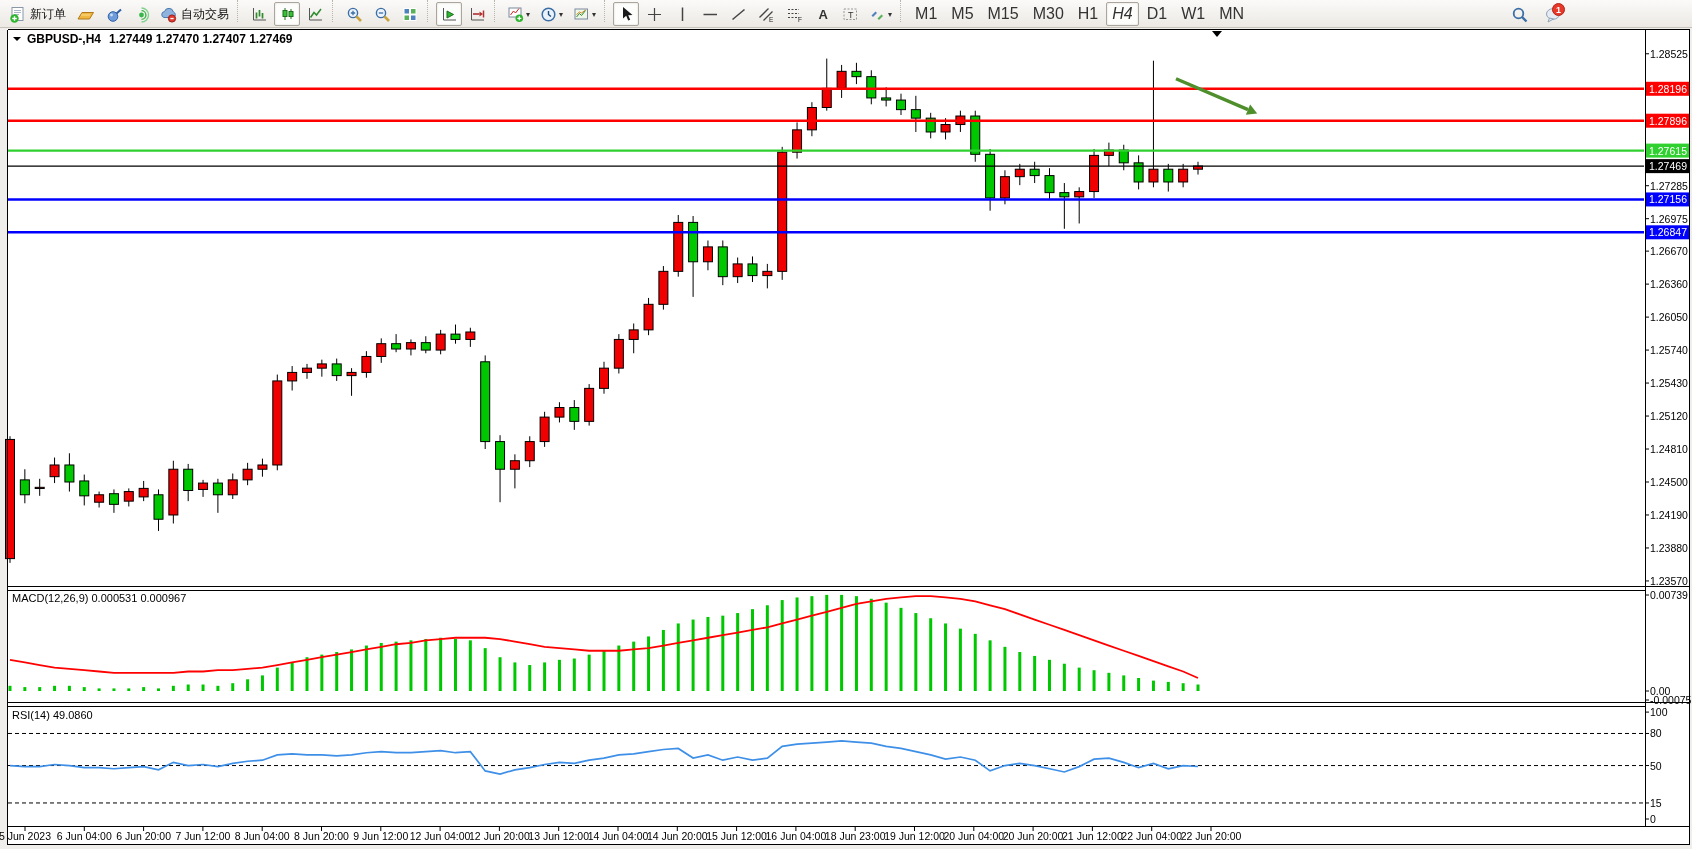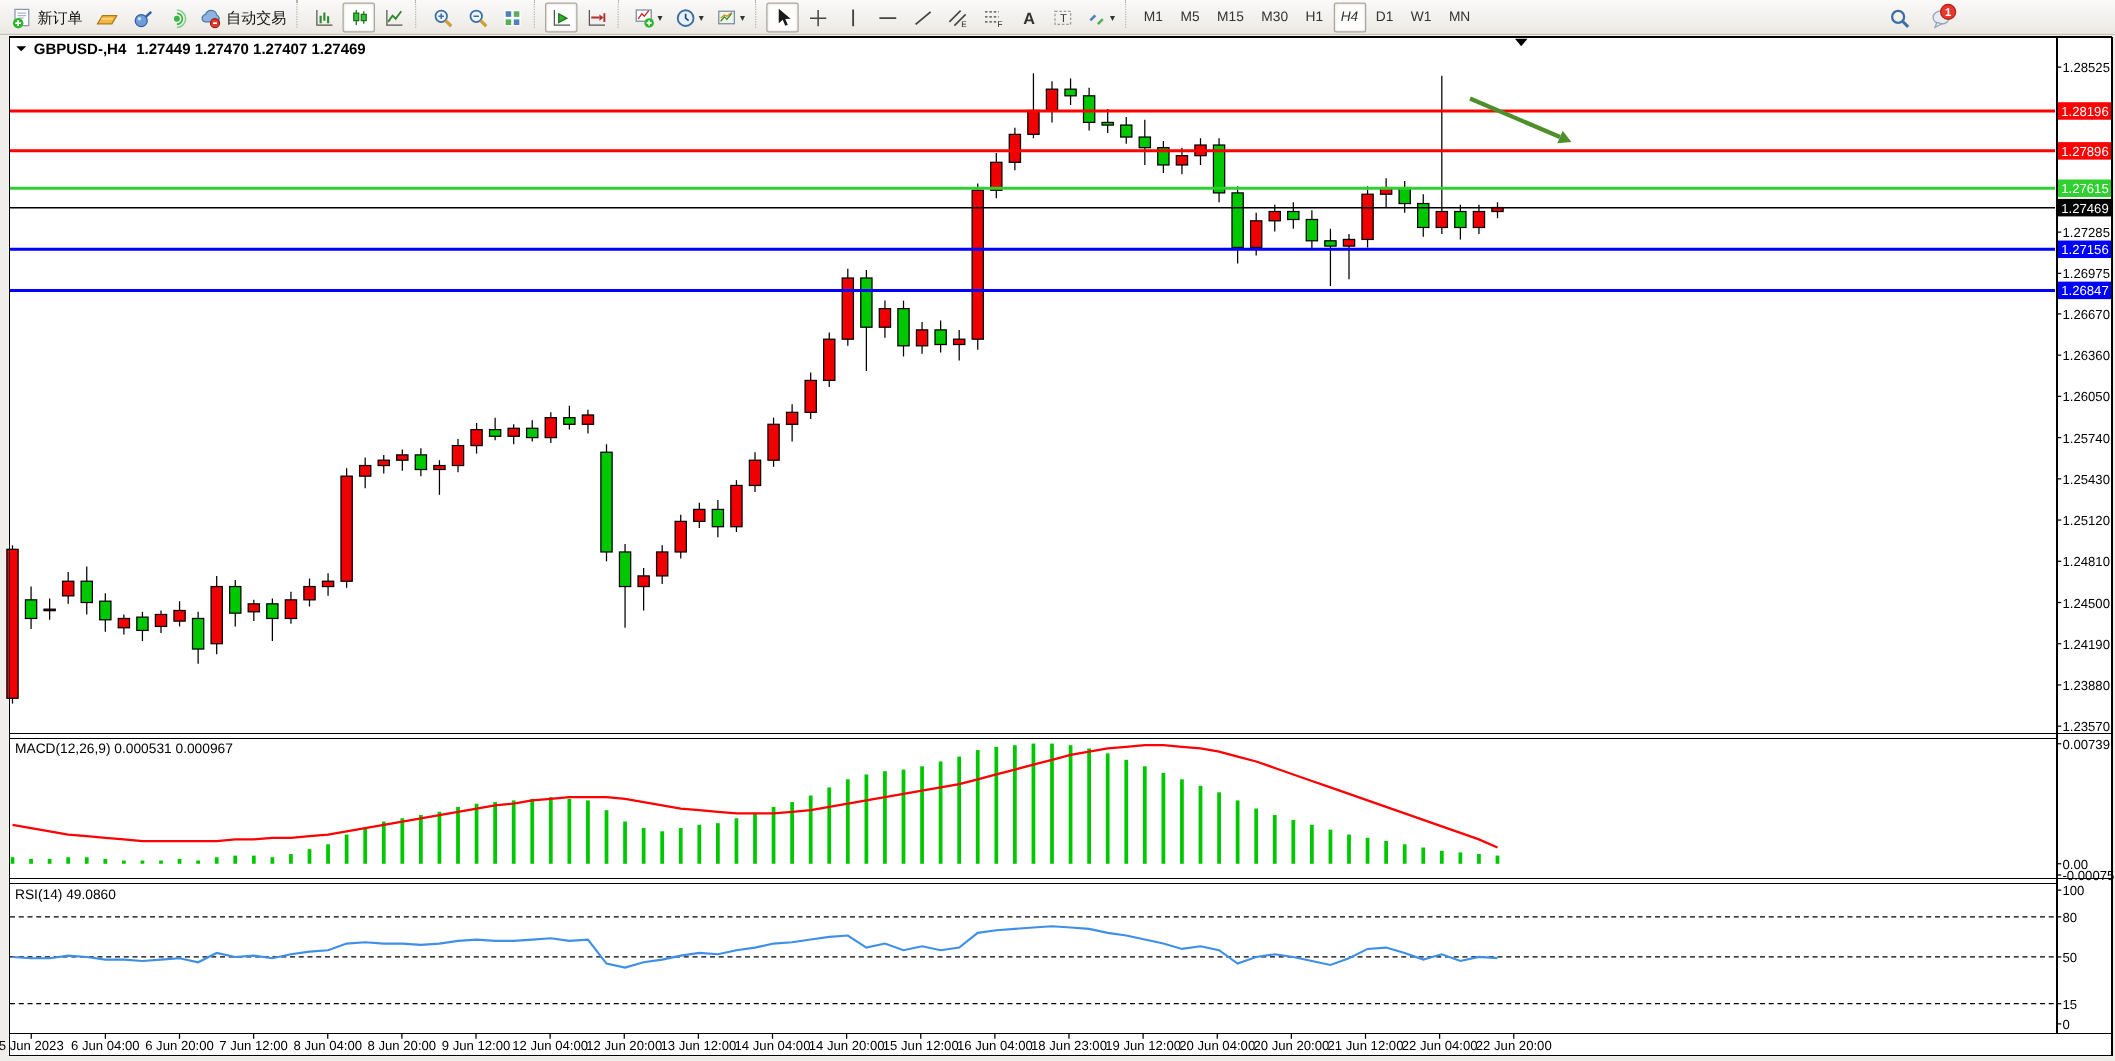--- a/index.html
+++ b/index.html
@@ -9,21 +9,21 @@
   .toolbar{position:absolute;left:0;top:0;width:1692px;height:28px;
     background:linear-gradient(#fbfaf9,#ece9e4);border-bottom:1px solid #c7c3bb;
     display:flex;align-items:flex-start;padding:0 4px;}
   .tgroup{display:flex;align-items:center;height:28px;}
   .tsep{width:5px;height:22px;margin:0 3px;border-left:1px dotted #b9b5ad;}
   .tbtn{min-width:26px;height:24px;padding:0 3px;margin:0 1px;display:flex;align-items:center;justify-content:center;
     border:1px solid transparent;border-radius:2px;cursor:default;}
   .tbtn.pressed{background:#fdfdfc;border:1px solid #aaa69d;box-shadow:inset 0 0 2px #d8d4cc;}
   .tbtn .lbl{font-size:12px;color:#111;margin-left:4px;white-space:nowrap;}
   .tbtn .drop{font-size:8px;color:#333;margin-left:2px;}
-  .tf{font-size:11px;color:#333;padding:0 5px;}
+  .tf{font-size:16px;color:#333;padding:0 5px;}
   .tf.pressed{background:#fdfdfc;border:1px solid #aaa69d;font-style:italic;}
   .tright{position:absolute;left:1505px;top:0;height:28px;display:flex;align-items:center;}
   .badge{position:absolute;top:2px;left:14px;width:13px;height:13px;border-radius:50%;
     background:#e8382a;color:#fff;font-size:9px;font-weight:bold;display:flex;align-items:center;justify-content:center;
     border:1px solid #b02318;}
   .chatwrap{position:relative;width:30px;height:26px;display:flex;align-items:center;justify-content:center;}
   
   .chartarea{position:absolute;left:0;top:28px;width:1692px;height:821px;background:#f0eeea;}
   svg text{font-family:"Liberation Sans",sans-serif;}
 </style>

